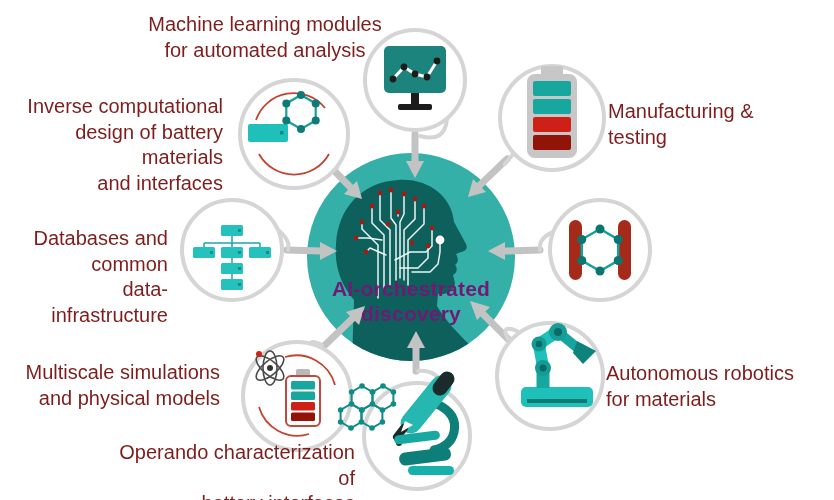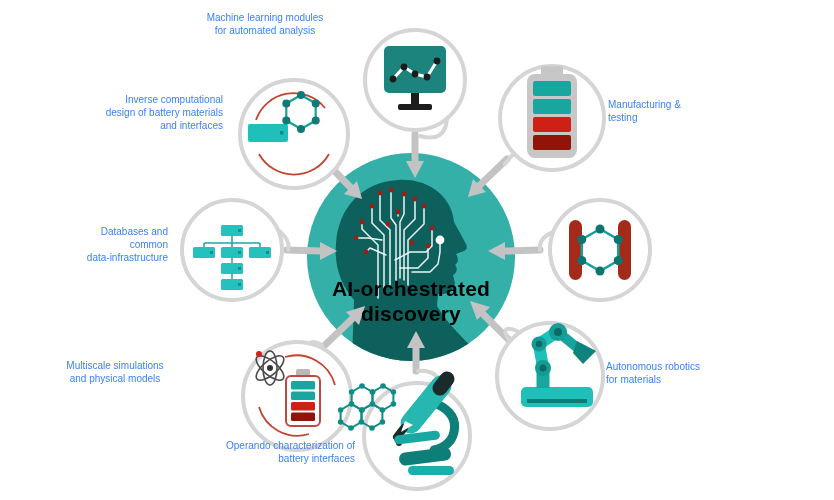--- a/index.html
+++ b/index.html
@@ -2,29 +2,29 @@
 <html><head>
 <meta charset="utf-8">
 <style>
   html,body{margin:0;padding:0;background:#fff;}
   .stage{
     position:relative;width:834px;height:500px;background:#fff;overflow:hidden;
     font-family:"Liberation Sans","DejaVu Sans",sans-serif;
   }
   .diagram-svg{position:absolute;left:0;top:0;width:834px;height:500px;}
   .node-label{
-    position:absolute;font-size:10px;line-height:1.28;color:#3b82f6;
+    position:absolute;font-size:20px;line-height:1.28;color:#7f1d1d;
     white-space:pre-line;
   }
   .align-right{text-align:right;}
   .align-left{text-align:left;}
   .align-center{text-align:center;}
   .center-label{
     position:absolute;left:311px;top:277px;width:200px;text-align:center;
-    font-size:21px;line-height:1.18;font-weight:bold;color:#000000;
+    font-size:21px;line-height:1.18;font-weight:bold;color:#701a75;
     white-space:pre-line;letter-spacing:.2px;
   }
 </style>
 </head>
 <body>
 
 <div class="stage">
 
   <svg class="diagram-svg" viewBox="0 0 834 500">
     <defs>
@@ -309,21 +309,21 @@
   <div class="node-label align-left" style="left:608px;top:99px;width:180px;">Manufacturing &amp;
 testing</div>
 
 
   <div class="node-label align-left" style="left:606px;top:361px;width:210px;">Autonomous robotics
 for materials</div>
 
   <div class="node-label align-right" style="left:105px;top:440px;width:250px;">Operando characterization of
 battery interfaces</div>
 
-  <div class="node-label align-right" style="left:10px;top:360px;width:210px;text-align:center;">Multiscale simulations
+  <div class="node-label align-right" style="left:10px;top:360px;width:210px;">Multiscale simulations
 and physical models</div>
 
   <div class="node-label align-right" style="left:10px;top:94px;width:213px;">Inverse computational
 design of battery materials
 and interfaces</div>
 
   <div class="node-label align-right" style="left:10px;top:226px;width:158px;">Databases and
 common
 data-infrastructure</div>
 </div>

